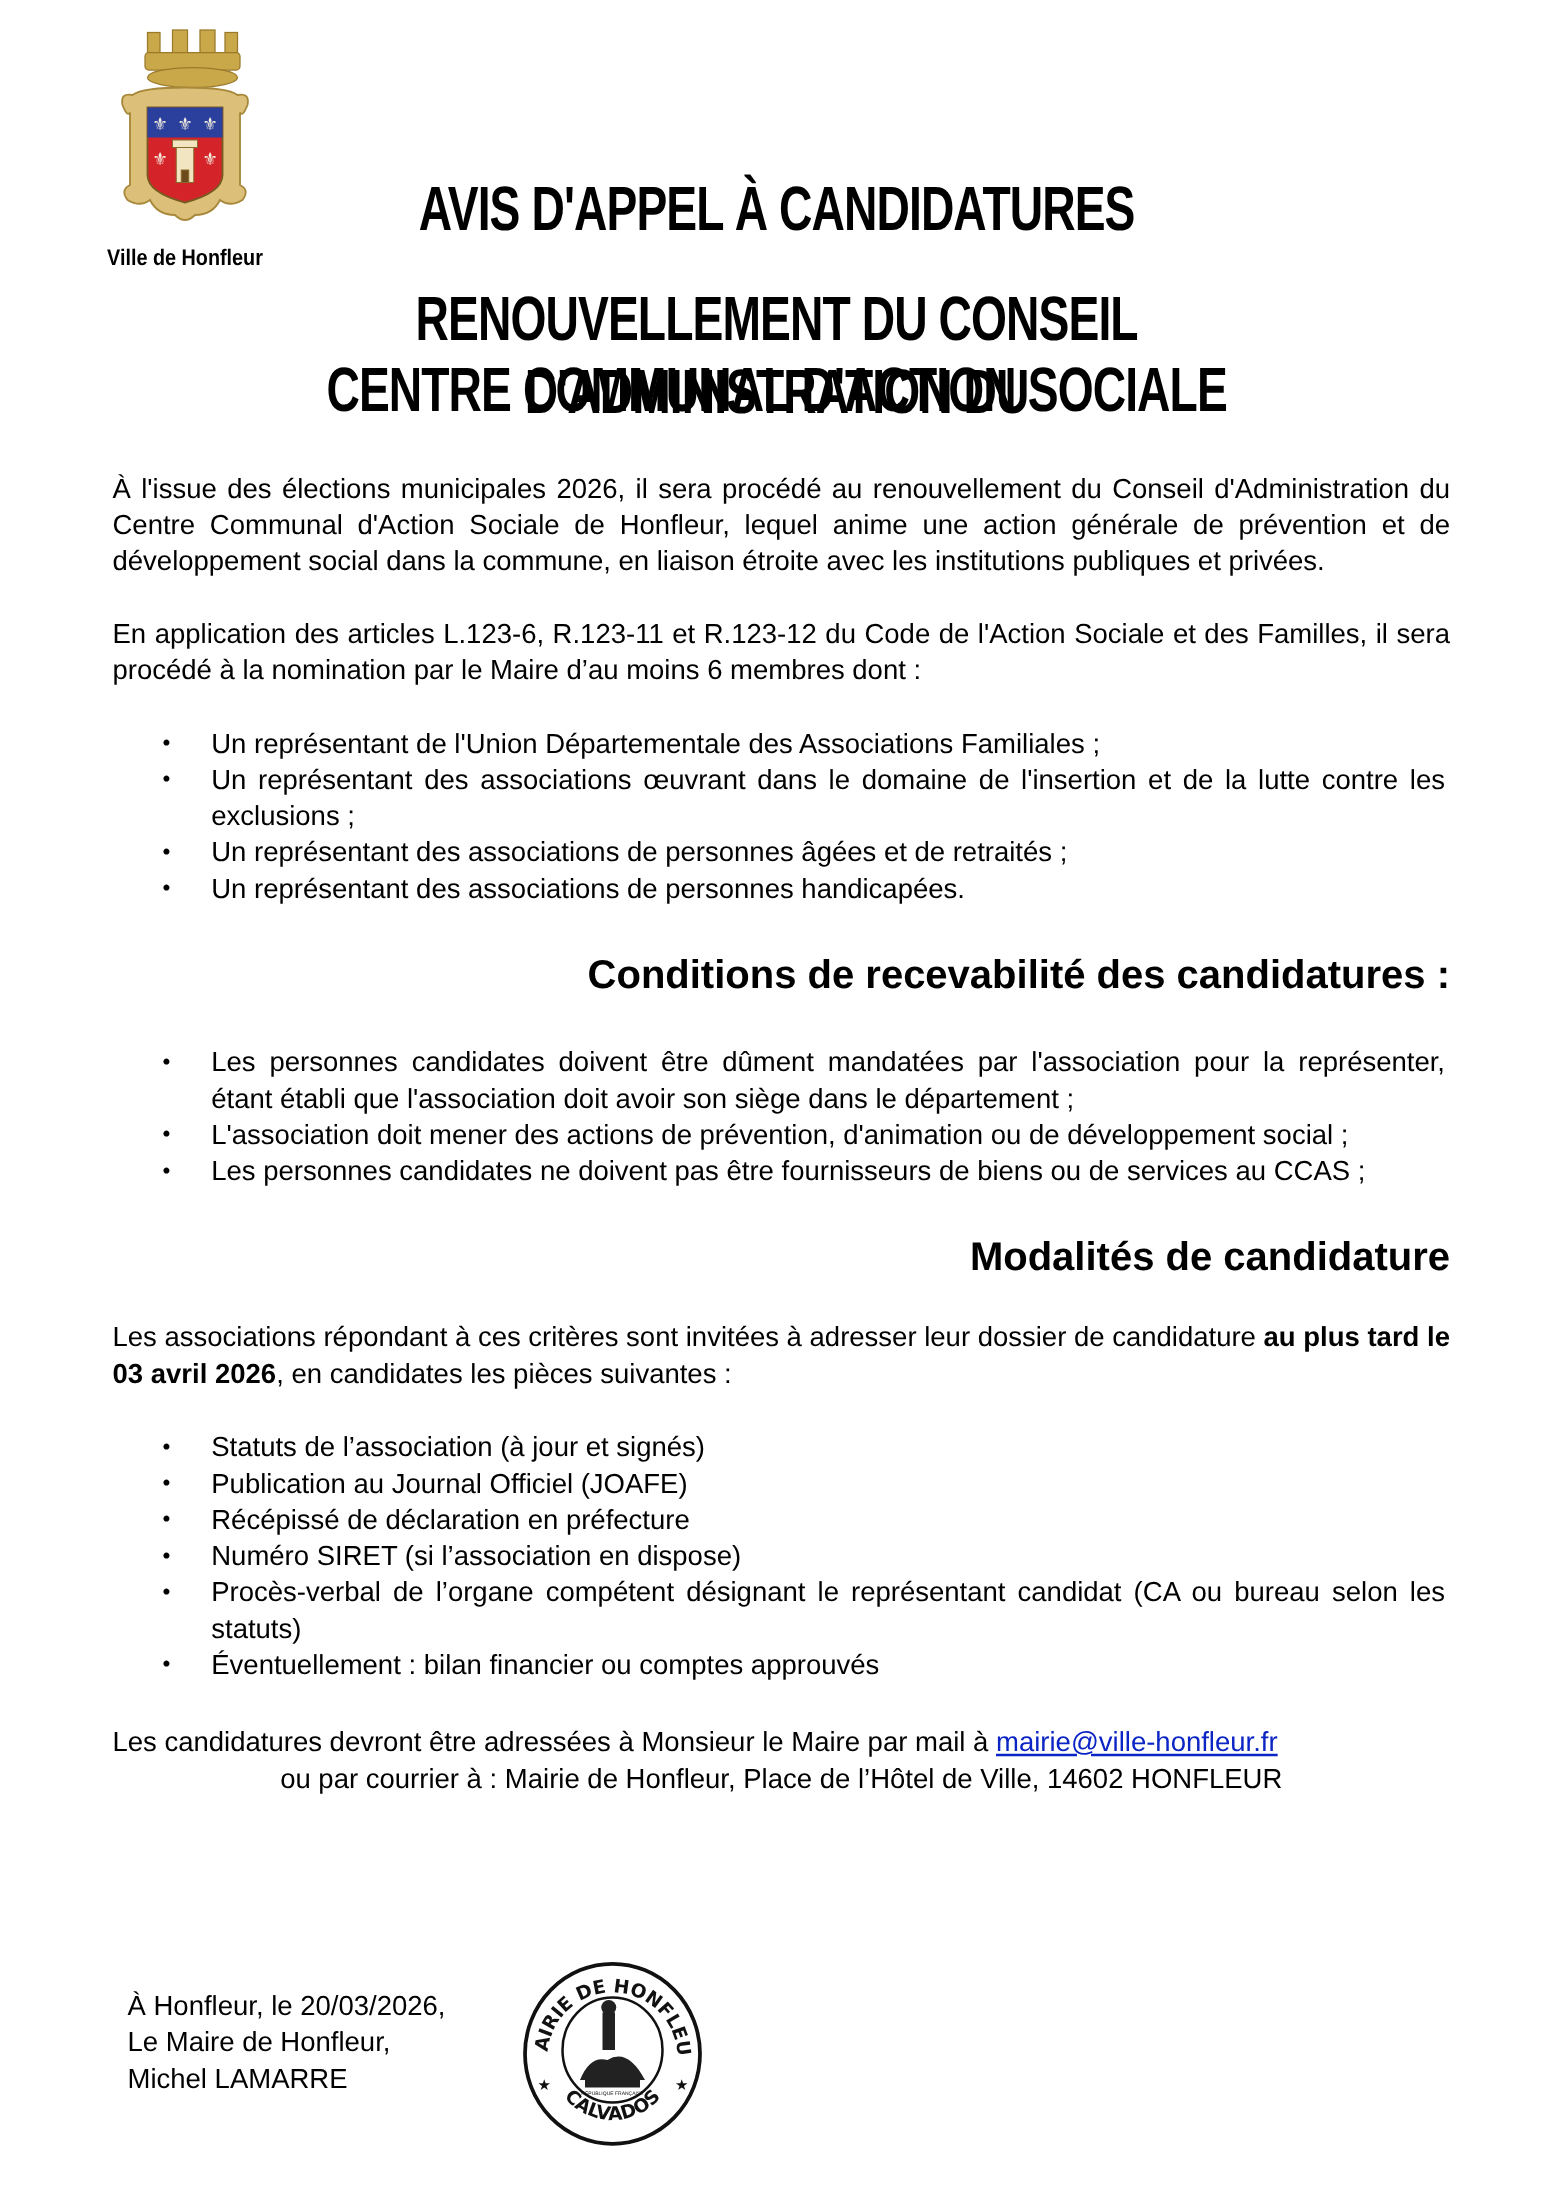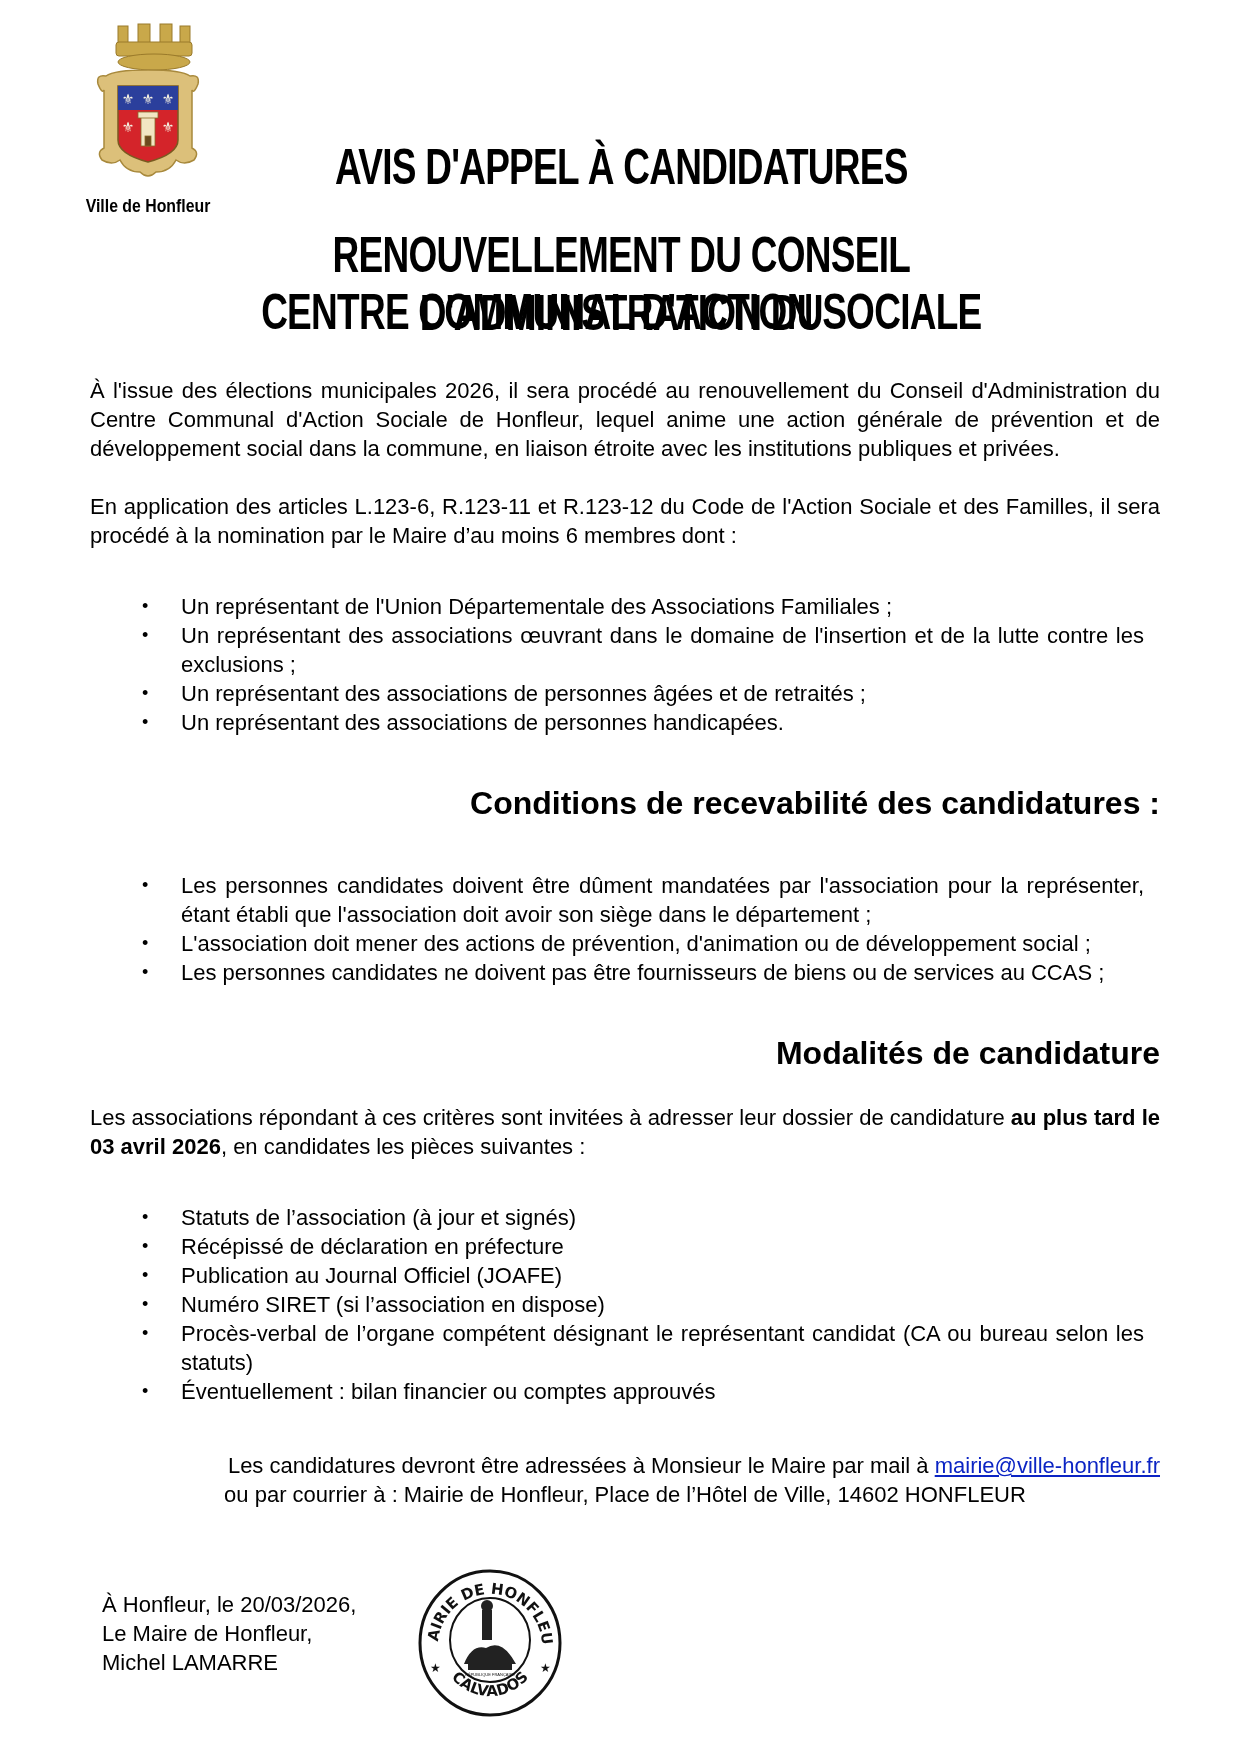--- a/index.html
+++ b/index.html
@@ -12,21 +12,21 @@
                   transform: scaleX(0.88); transform-origin: center; }
   .title-main { left: 0; top: 138px; width: 1240px; text-align: center; font-weight: bold;
                 font-size: 50px; letter-spacing: -1px; transform: scaleX(0.74); transform-origin: 625px 0; }
   .title-sub { left: 0; width: 1240px; text-align: center; font-weight: bold;
                font-size: 50px; letter-spacing: -1px; transform: scaleX(0.74); transform-origin: 625px 0; }
   .title-sub.l1 { top: 226px; }
   .title-sub.l2 { top: 283px; }
   .content { left: 90px; top: 376px; width: 1070px; font-size: 22px; line-height: 29px; }
   .content p { margin: 0; text-align: justify; }
   .gap-1 { height: 29px; }
-  ul.bul { list-style: none; margin: 16px; padding: 0; }
+  ul.bul { list-style: none; margin: 4px; padding: 0; }
   ul.bul li { position: relative; padding-left: 75px; text-align: justify; }
   ul.bul li::before { content: "\2022"; position: absolute; left: 36px; top: 0; font-size: 18px; }
   h2.sec { margin: 0; font-size: 32px; line-height: 40px; font-weight: bold; text-align: right; }
   .bold { font-weight: bold; }
   a.mail { color: #0b24c4; text-decoration: underline; }
   .sig { left: 102px; top: 1590px; font-size: 22px; line-height: 29px; }
   .stamp { left: 416px; top: 1568px; width: 148px; height: 150px; }
 </style>
 </head>
 <body>
@@ -87,28 +87,28 @@
     <li>L'association doit mener des actions de prévention, d'animation ou de développement social ;</li>
     <li>Les personnes candidates ne doivent pas être fournisseurs de biens ou de services au CCAS ;</li>
   </ul>
   <div style="height:30px"></div>
   <h2 class="sec">Modalités de candidature</h2>
   <div style="height:30px"></div>
   <p><span>Les associations répondant à ces critères sont invitées à adresser leur dossier de candidature </span><span class="bold">au plus tard le 03 avril 2026</span><span>, en candidates les pièces suivantes :</span></p>
   <div style="height:26px"></div>
   <ul class="bul">
     <li>Statuts de l’association (à jour et signés)</li>
+    <li>Publication au Journal Officiel (JOAFE)</li>
     <li>Récépissé de déclaration en préfecture</li>
-    <li>Publication au Journal Officiel (JOAFE)</li>
     <li>Numéro SIRET (si l’association en dispose)</li>
     <li>Procès-verbal de l’organe compétent désignant le représentant candidat (CA ou bureau selon les statuts)</li>
     <li>Éventuellement : bilan financier ou comptes approuvés</li>
   </ul>
   <div style="height:29px"></div>
-  <p style="text-align:right"><span>Les candidatures devront être adressées à Monsieur le Maire par mail à </span><a class="mail">mairie@ville-honfleur.fr</a></p>
+  <p style="text-align:left"><span>Les candidatures devront être adressées à Monsieur le Maire par mail à </span><a class="mail">mairie@ville-honfleur.fr</a></p>
   <p style="text-align:center">ou par courrier à : Mairie de Honfleur, Place de l’Hôtel de Ville, 14602 HONFLEUR</p>
 </div>
 
 <div class="abs sig">
   <div>À Honfleur, le 20/03/2026,</div>
   <div>Le Maire de Honfleur,</div>
   <div>Michel LAMARRE</div>
 </div>
 
 <div class="abs stamp">

